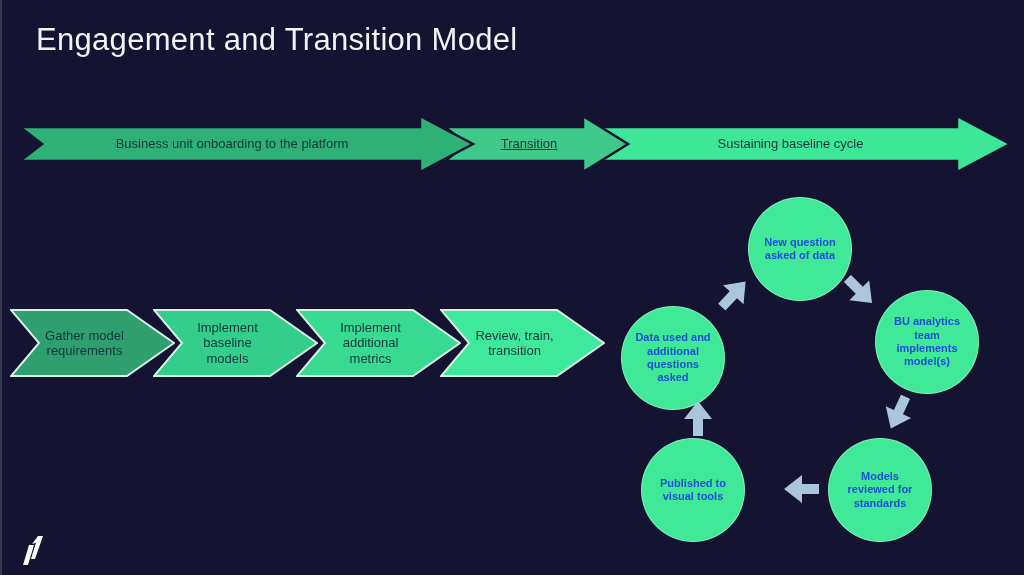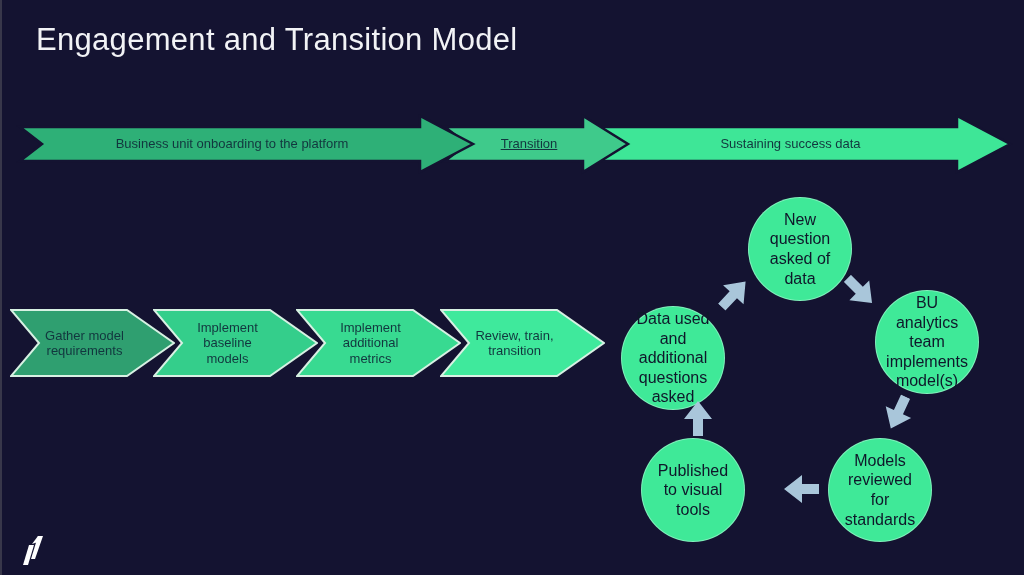--- a/index.html
+++ b/index.html
@@ -39,22 +39,23 @@
     padding-left:30px; padding-right:46px; z-index:2;
   }
   .step-1 { left:10px;  z-index:40; }
   .step-2 { left:153px; z-index:30; }
   .step-3 { left:296px; z-index:20; }
   .step-4 { left:440px; z-index:10; }
   
   .circle {
     position:absolute; width:104px; height:104px; border-radius:50%;
     display:flex; align-items:center; justify-content:center; text-align:center;
-    font-size:16px; line-height:1.22; color:#0f172a; padding:12px; box-sizing:border-box;
+    font-size:11px; line-height:1.22; color:#1d4ed8; padding:12px; box-sizing:border-box;
     border:1px solid rgba(235,255,245,.38);
+    font-weight:bold;
   }
   .circ-new       { left:748px; top:197px; }
   .circ-bu        { left:875px; top:290px; }
   .circ-models    { left:828px; top:438px; }
   .circ-published { left:641px; top:438px; }
   .circ-data      { left:621px; top:306px; }
   
   .carrow { position:absolute; width:36px; height:30px; }
   .carrow svg { display:block; }
   .ca-1 { left:716px; top:279px; transform:rotate(-47deg); }
@@ -82,21 +83,21 @@
   <div class="phase phase-2">
     <svg width="183" height="56" viewBox="0 0 183 56">
       <polygon points="0,11 138,11 138,0 183,28 138,56 138,45 0,45 22,28" stroke="#141331" stroke-width="2.5" fill="#3fca8b"></polygon>
     </svg>
     <div class="lbl">Transition</div>
   </div>
   <div class="phase phase-3">
     <svg width="412" height="56" viewBox="0 0 412 56">
       <polygon points="0,11 359,11 359,0 412,28 359,56 359,45 0,45 25,28" stroke="#141331" stroke-width="2.5" fill="#3ee697"></polygon>
     </svg>
-    <div class="lbl">Sustaining success data</div>
+    <div class="lbl">Sustaining baseline cycle</div>
   </div>
 
   <div class="step step-2">
     <svg width="165" height="68" viewBox="0 0 165 68">
       <polygon points="1,1 117,1 164,34 117,67 1,67 29,34" stroke="#d7f1e3" stroke-width="2" fill="#34ce8b"></polygon>
     </svg>
     <div class="lbl">Implement baseline models</div>
   </div>
   <div class="step step-1">
     <svg width="165" height="68" viewBox="0 0 165 68">

